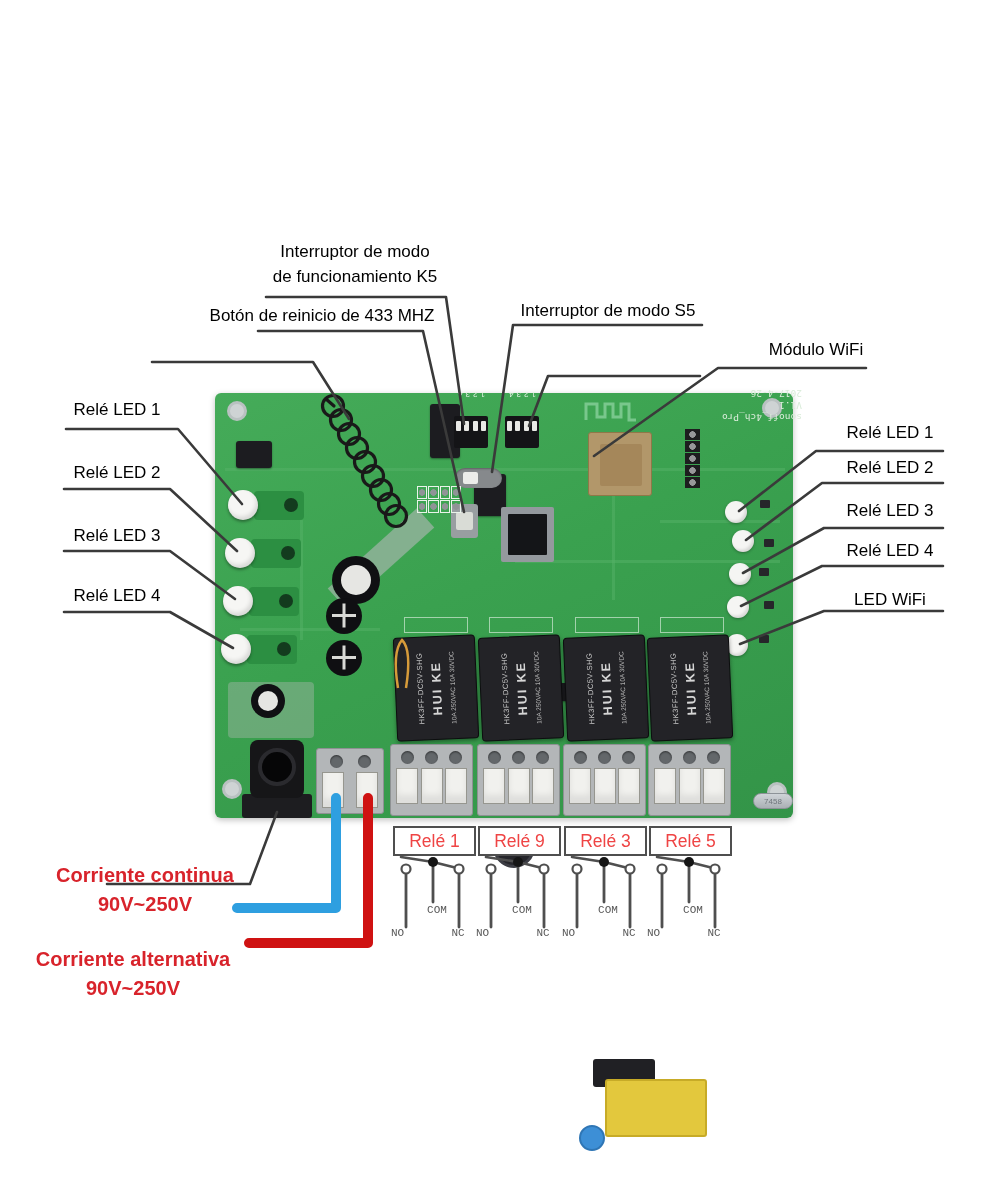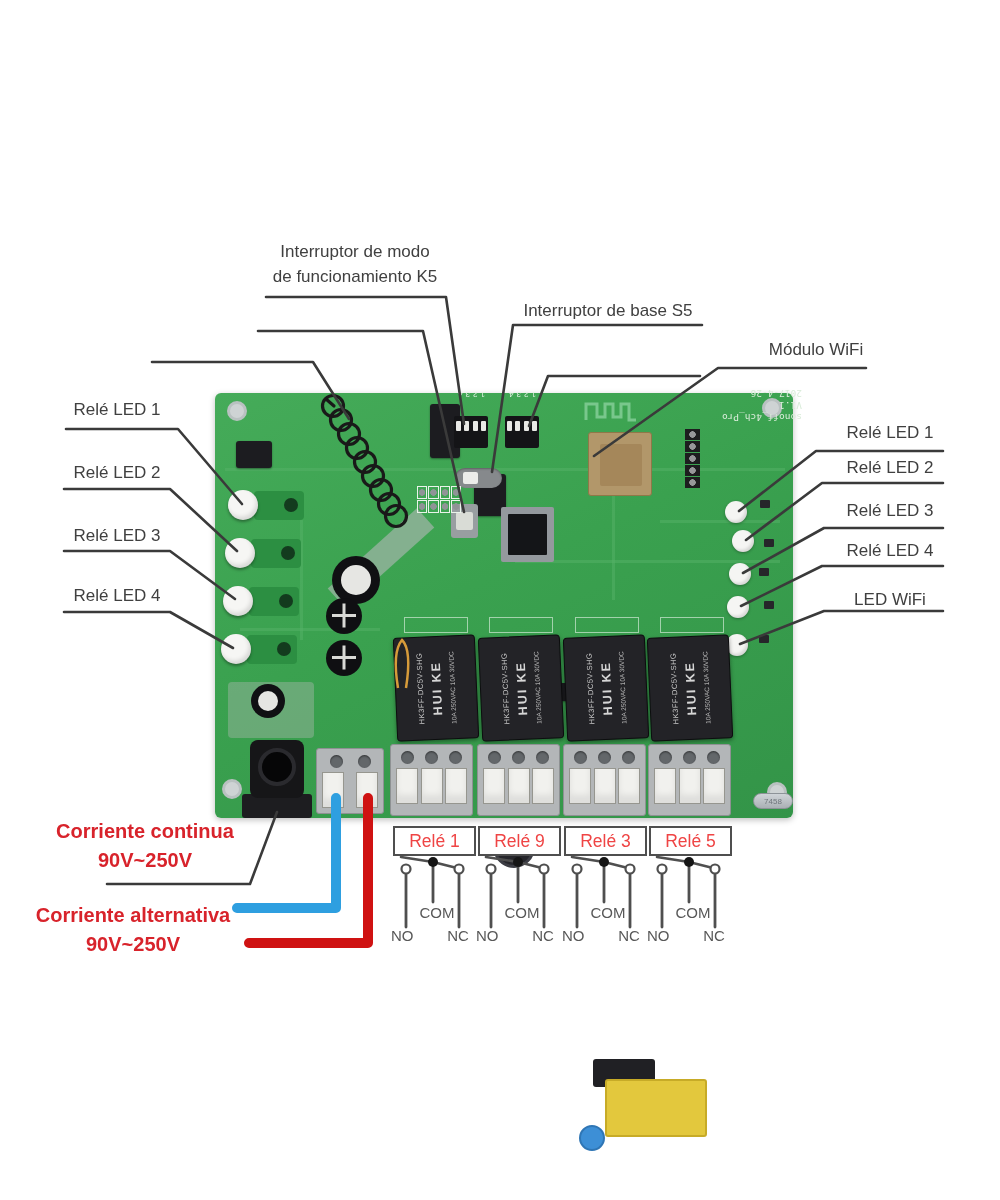--- a/index.html
+++ b/index.html
@@ -1,23 +1,23 @@
 <!DOCTYPE html>
 <html><head>
 <meta charset="utf-8">
 <style>
   html,body{margin:0;padding:0;background:#fff;}
   .stage{position:relative;width:1000px;height:1200px;background:#fff;overflow:hidden;
          font-family:"Liberation Sans",sans-serif;}
   .abs{position:absolute;}
   .page-title{position:absolute;left:0;top:176px;width:1000px;text-align:center;
     font-size:43px;font-weight:300;color:#2f2f2f;letter-spacing:1px;}
-  .callout{position:absolute;font-size:17px;color:#404040;white-space:pre-line;
+  .callout{position:absolute;font-size:17px;color:#000000;white-space:pre-line;
     text-align:center;line-height:1.45;}
-  .red-label{position:absolute;font-size:20px;font-weight:bold;color:#d8232b;text-align:center;}
+  .red-label{position:absolute;font-size:20px;font-weight:bold;color:#d8232b;text-align:center;margin-top:44px;}
   
   .pcb{position:absolute;left:215px;top:393px;width:578px;height:425px;border-radius:6px;
     background:linear-gradient(155deg,#45ab59 0%,#3aa14f 45%,#339448 100%);
     box-shadow:0 2px 6px rgba(0,0,0,.25);}
   .hole{position:absolute;width:20px;height:20px;border-radius:50%;background:#ced3d4;
     border:3px solid #b9c1c1;box-sizing:border-box;}
   .trace{position:absolute;background:#55b268;opacity:.5;}
   .silk-band{position:absolute;background:#a3b5a9;opacity:.7;}
   .chip{position:absolute;background:#1c1c20;border-radius:3px;box-shadow:0 1px 2px rgba(0,0,0,.4);}
   .btn-base{position:absolute;background:#2c8f42;border-radius:4px;}
@@ -85,31 +85,32 @@
     box-sizing:border-box;box-shadow:inset 0 -8px 6px rgba(0,0,0,.08);}
   .dcjack{position:absolute;left:250px;top:740px;width:54px;height:58px;background:#161618;border-radius:8px;}
   .dcjack-face{position:absolute;left:8px;top:8px;width:38px;height:38px;border-radius:50%;
     background:#060607;border:4px solid #2a2a2e;box-sizing:border-box;}
   .dcjack-base{position:absolute;left:242px;top:794px;width:70px;height:24px;background:#1d1d20;border-radius:3px;}
   .sonoff-logo{position:absolute;left:733px;top:656px;writing-mode:vertical-rl;
     font-size:23px;font-weight:bold;color:#ffffff;letter-spacing:4px;}
   .relay-out-box{position:absolute;width:79px;height:26px;background:#fff;border:2px solid #4f4f4f;
     box-sizing:content-box;display:flex;align-items:center;justify-content:center;
     font-size:17.5px;color:#ef4444;}
-  .pin-label{position:absolute;font-size:15px;color:#585858;}
+  .pin-label{position:absolute;font-size:11px;color:#585858;font-family:Liberation Mono, monospace;}
 </style>
 </head>
 <body>
 
 <div class="stage">
 
 
   <div class="callout" style="left:255px;top:240px;width:200px;">Interruptor de modo
 de funcionamiento K5</div>
-  <div class="callout" style="left:508px;top:299px;width:200px;">Interruptor de base S5</div>
+  <div class="callout" style="left:202px;top:304px;width:240px;">Botón de reinicio de 433 MHZ</div>
+  <div class="callout" style="left:508px;top:299px;width:200px;">Interruptor de modo S5</div>
   <div class="callout" style="left:756px;top:338px;width:120px;">Módulo WiFi</div>
 
   <div class="callout" style="left:56px;top:398px;width:122px;">Relé LED 1</div>
   <div class="callout" style="left:56px;top:461px;width:122px;">Relé LED 2</div>
   <div class="callout" style="left:56px;top:524px;width:122px;">Relé LED 3</div>
   <div class="callout" style="left:56px;top:584px;width:122px;">Relé LED 4</div>
 
   <div class="callout" style="left:830px;top:421px;width:120px;">Relé LED 1</div>
   <div class="callout" style="left:830px;top:456px;width:120px;">Relé LED 2</div>
   <div class="callout" style="left:830px;top:499px;width:120px;">Relé LED 3</div>

